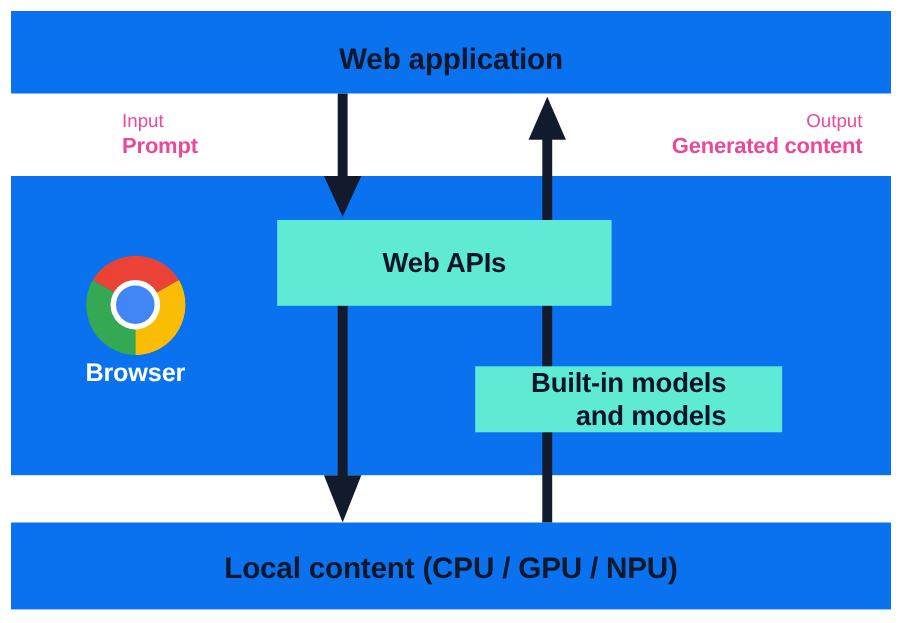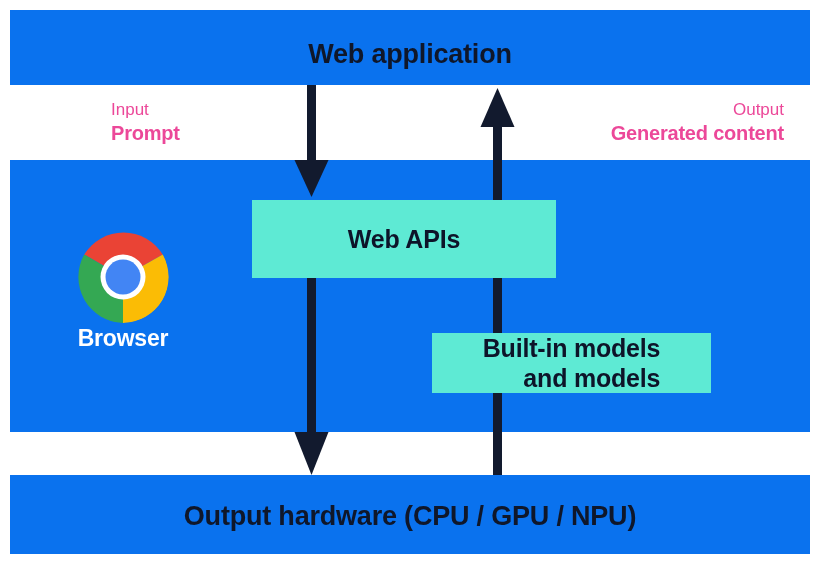--- a/index.html
+++ b/index.html
@@ -134,21 +134,21 @@
 
 <div id="diagram">
 
   <div class="band band-top">
     <span class="band-label">Web application</span>
   </div>
 
   <div class="band band-middle"></div>
 
   <div class="band band-bottom">
-    <span class="band-label">Output hardware (CPU / GPU / NPU)</span>
+    <span class="band-label">Local content (CPU / GPU / NPU)</span>
   </div>
 
   <div class="io-label io-input">
     <span class="io-kind">Input</span>
     <span class="io-value">Prompt</span>
   </div>
 
   <div class="io-label io-output">
     <span class="io-kind">Output</span>
     <span class="io-value">Generated content</span>

